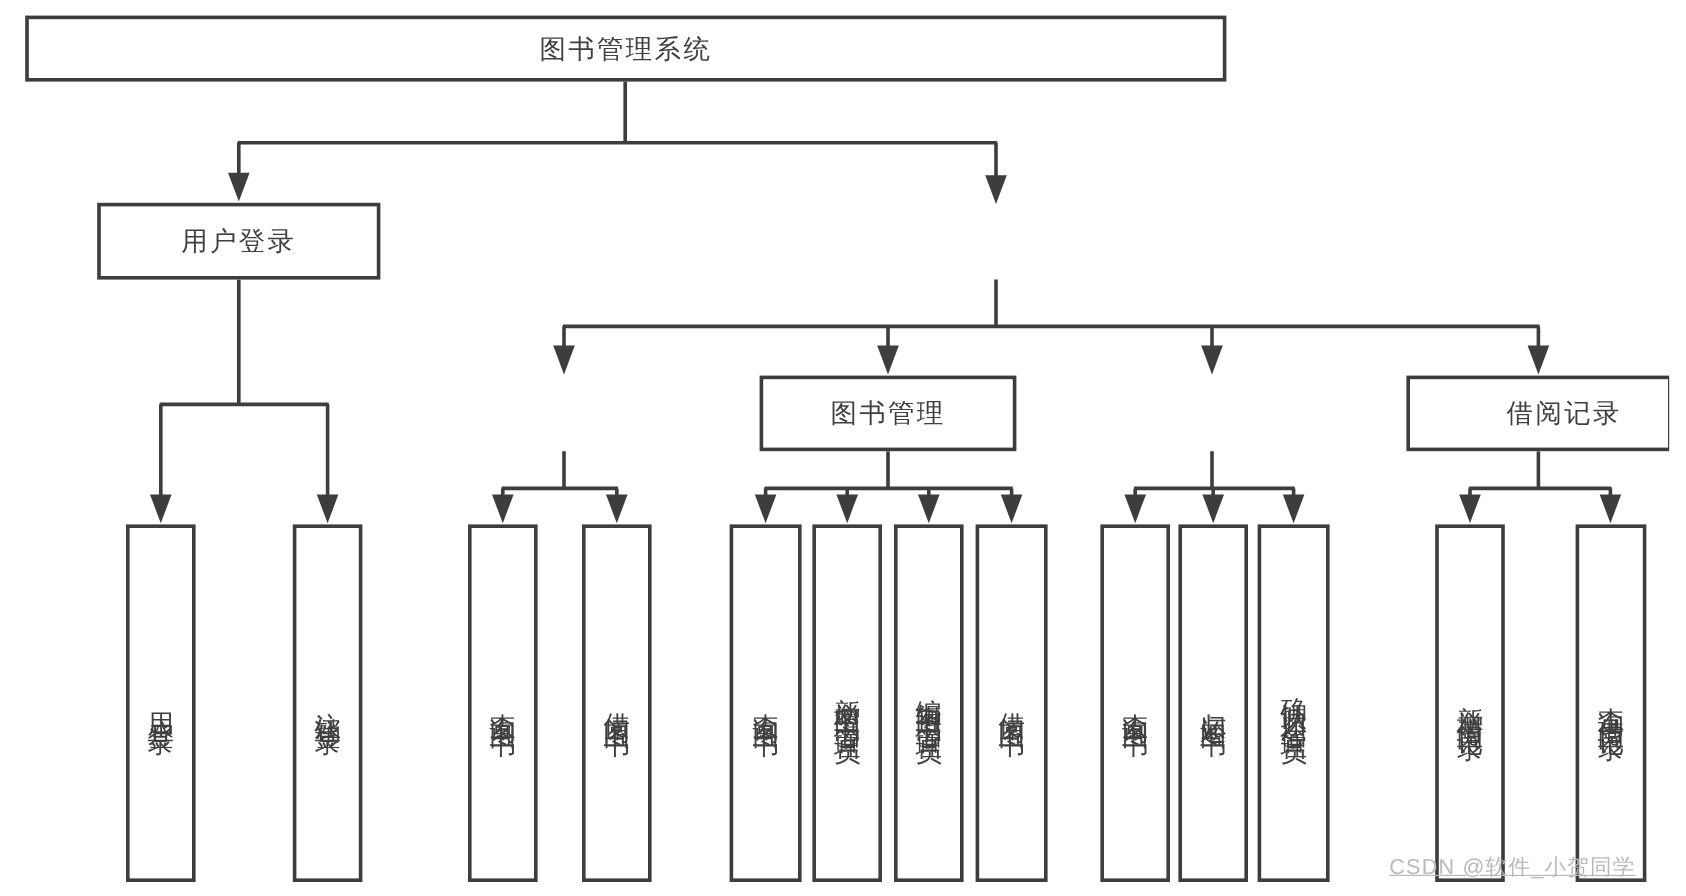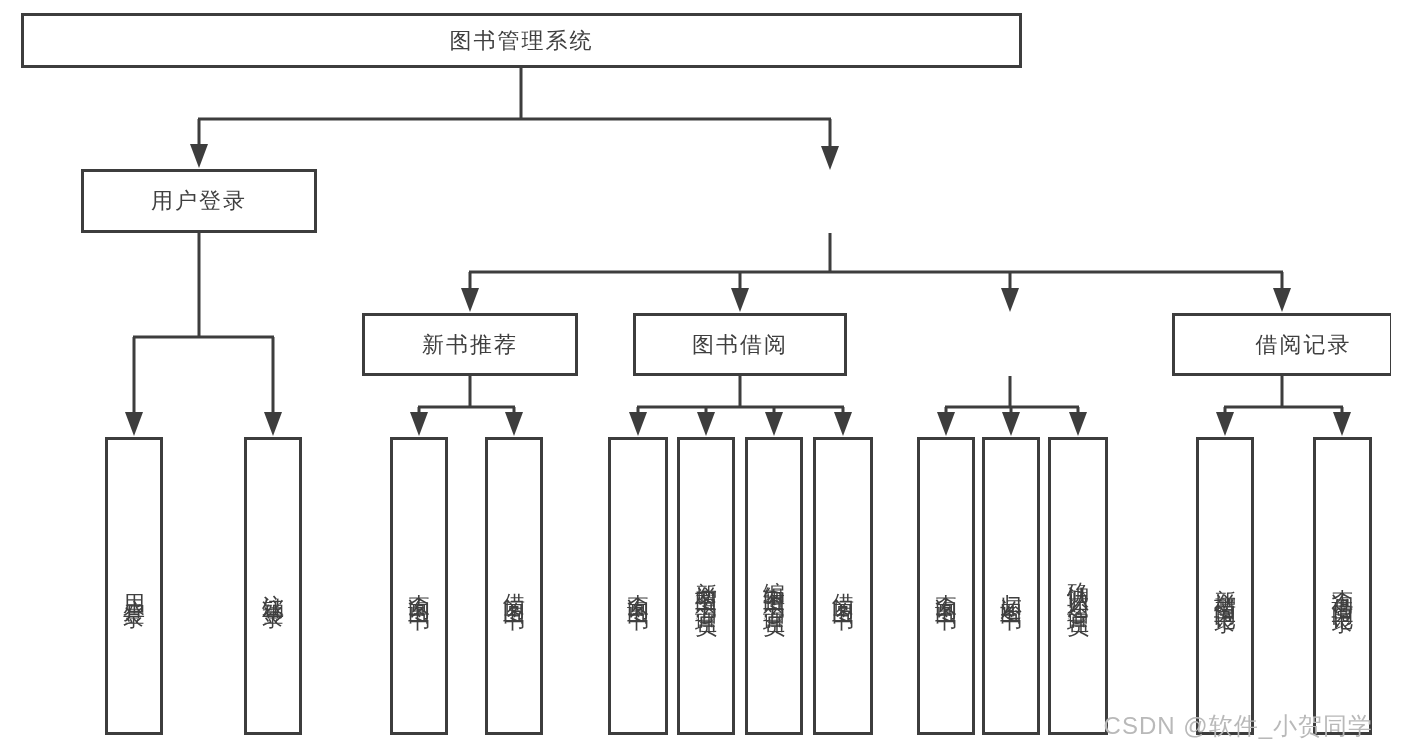--- a/index.html
+++ b/index.html
@@ -63,25 +63,26 @@
   #bbAdd{left:677px;}
   #bbEdit{left:745px;}
   #bbBorrow{left:813px;width:60px;}
   #cbQuery{left:917px;}
   #cbReturn{left:982px;}
   #cbConfirm{left:1048px;width:60px;}
   #brAdd{left:1196px;}
   #brQuery{left:1313px;width:59px;}
   #watermark{
     position:absolute;
-    right:18px;top:710px;
+    right:28px;top:710px;
     color:var(--wm);
-    font-size:24px;
+    font-size:18px;
     letter-spacing:1px;
     z-index:5;
+    text-decoration:underline;
   }
 </style>
 </head>
 <body>
 
 <div id="stage">
 
   <svg id="wires" viewBox="0 0 1405 747" xmlns="http://www.w3.org/2000/svg">
     <g>
       <path d="M521 66 L521 119 M198 119 L831 119 M199 119 L199 146 M830 119 L830 148"></path>
@@ -112,22 +113,21 @@
       <polygon points="1069,412 1087,412 1078,436"></polygon>
       <polygon points="1216,412 1234,412 1225,436"></polygon>
       <polygon points="1333,412 1351,412 1342,436"></polygon>
     </g>
   </svg>
 
   <div class="node" id="root">图书管理系统</div>
 
   <div class="node" id="userLogin">用户登录</div>
 
-  <div class="node" id="newBook">新书推荐</div>
-  <div class="node" id="bookBorrow">图书借阅</div>
+  <div class="node" id="bookBorrow">图书管理</div>
   <div class="node" id="borrowRecord">借阅记录</div>
 
   <div class="vnode" id="leafLogin">
     <span>用户登录</span>
   </div>
   <div class="vnode" id="leafLogout">
     <span>注销登录</span>
   </div>
 
   <div class="vnode" id="nbQuery">

